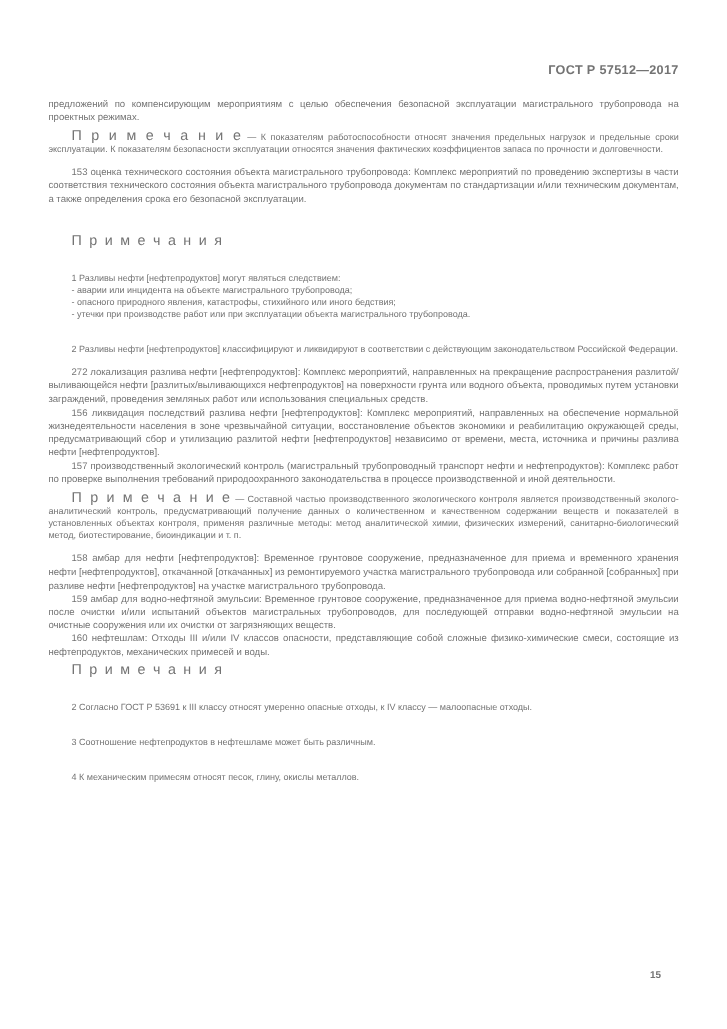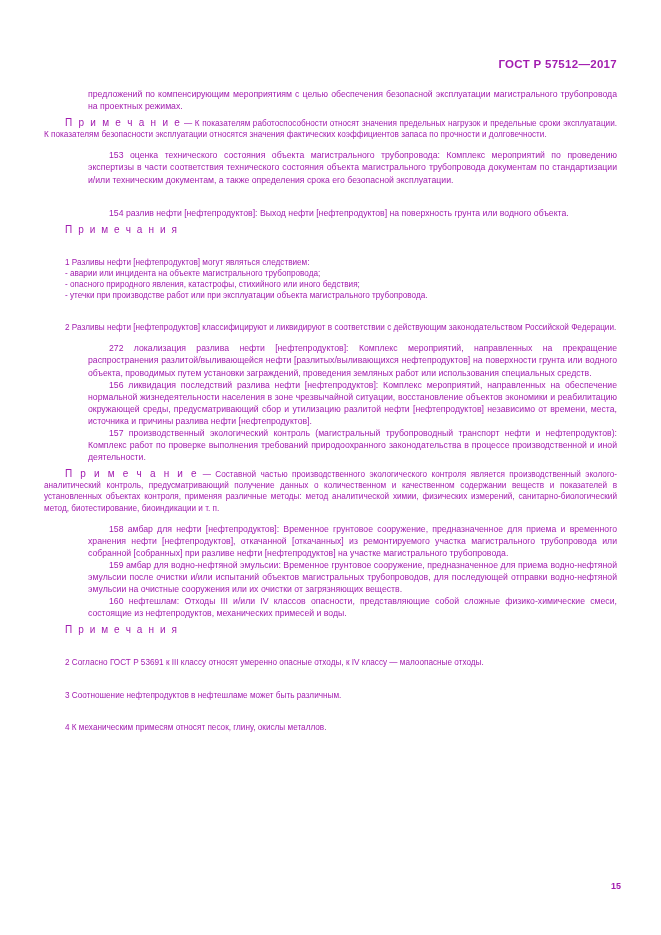--- a/index.html
+++ b/index.html
@@ -6,21 +6,21 @@
     margin: 0;
     padding: 0;
     background: #ffffff;
   }
   .page {
     position: relative;
     width: 661px;
     height: 935px;
     background: #ffffff;
     font-family: "Liberation Sans", sans-serif;
-    color: #a21caf;
+    color: #737373;
     box-sizing: border-box;
     overflow: hidden;
   }
   .header {
     position: absolute;
     top: 58px;
     right: 44px;
     font-size: 11.5px;
     font-weight: bold;
     letter-spacing: 0.3px;
@@ -34,28 +34,27 @@
   p {
     margin: 0;
     font-size: 8.6px;
     line-height: 11.6px;
     text-align: justify;
     text-justify: inter-word;
   }
   .body-text {
     font-size: 8.7px;
     line-height: 12.1px;
-    margin-left: 44px;
   }
   .indent {
     text-indent: 21px;
   }
   .note-label {
     letter-spacing: 1.6px;
-    font-size: 10px;
+    font-size: 13px;
   }
   .note {
     font-size: 8.2px;
     line-height: 11.1px;
     text-align: justify;
   }
   .note-item {
     font-size: 8.2px;
     line-height: 11.1px;
     text-align: justify;
@@ -77,21 +76,21 @@
     line-height: 13px;
   }
   b.term {
     font-weight: normal;
   }
   .num {
     font-weight: normal;
   }
   .pagenum {
     position: absolute;
-    right: 40px;
+    right: 60px;
     bottom: 44px;
     font-size: 9px;
     font-weight: bold;
   }
 </style>
 </head>
 <body>
 
 <div class="page">
 
@@ -115,25 +114,20 @@
       <span class="num">153</span>
       <b class="term">оценка технического состояния объекта магистрального трубопровода:</b>
       <span>Комплекс меро­приятий по проведению экспертизы в части соответствия технического состояния объекта магистраль­ного трубопровода документам по стандартизации и/или техническим документам, а также определе­ния срока его безопасной эксплуатации.</span>
     </p>
 
     <div class="gap-l"></div>
 
 
     <div class="gap-m"></div>
 
-    <p class="body-text indent">
-      <span class="num">154</span>
-      <b class="term">разлив нефти [нефтепродуктов]:</b>
-      <span>Выход нефти [нефтепродуктов] на поверхность грунта или водного объекта.</span>
-    </p>
 
     <div class="gap-s"></div>
 
     <p class="note" style="text-indent:21px;">
       <span class="note-label">П р и м е ч а н и я</span>
     </p>
     <p class="note-item">1 Разливы нефти [нефтепродуктов] могут являться следствием:</p>
     <p class="note-dash">-  аварии или инцидента на объекте магистрального трубопровода;</p>
     <p class="note-dash">-  опасного природного явления, катастрофы, стихийного или иного бедствия;</p>
     <p class="note-dash">-  утечки при производстве работ или при эксплуатации объекта магистрального трубопровода.</p>

